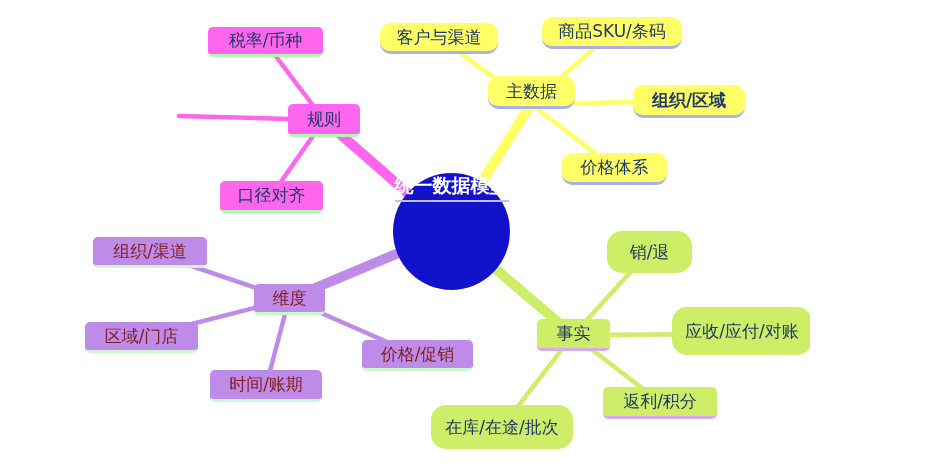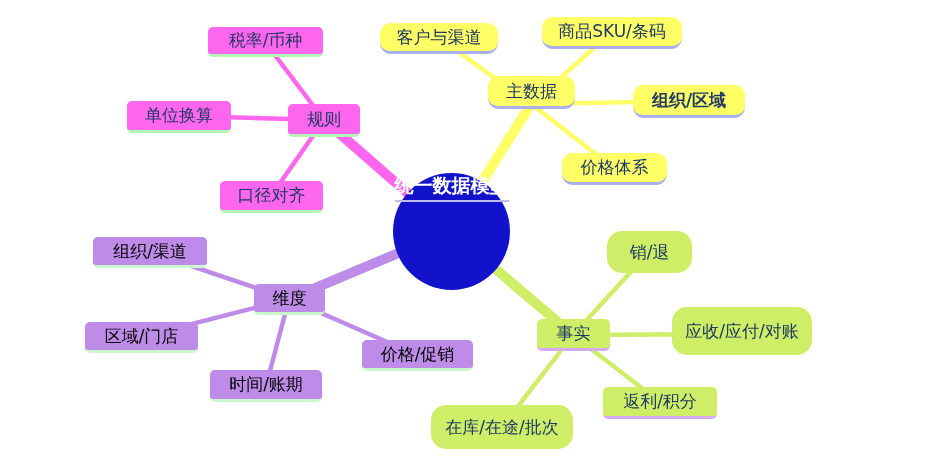--- a/index.html
+++ b/index.html
@@ -1,26 +1,26 @@
 <!DOCTYPE html>
 <html><head>
 <meta charset="utf-8">
 <style>
   html,body{margin:0;padding:0;background:#ffffff;}
   body{font-family:"DejaVu Sans","Liberation Sans",sans-serif;}
-  .canvas{position:relative;width:810px;height:467px;background:#ffffff;overflow:hidden;padding-left:38px;}
+  .canvas{position:relative;width:810px;height:467px;background:#ffffff;overflow:hidden;}
   svg.connectors{position:absolute;left:0;top:0;width:942px;height:467px;}
   .node{
     position:absolute;display:flex;align-items:center;justify-content:center;
     font-size:17px;color:#1f3864;border-radius:5px;box-sizing:border-box;
     white-space:nowrap;cursor:default;
   }
   .pink{background:#ff66ee;border-bottom:3px solid #b2f5b2;}
   .yellow{background:#ffff66;border-bottom:3px solid #aab0ee;border-radius:11px;}
-  .purple{background:#be8ce8;color:#000000;border-bottom:3px solid #ccf7cc;}
+  .purple{background:#be8ce8;color:#7f1d1d;border-bottom:3px solid #ccf7cc;}
   .green{background:#cdee66;border-bottom:3px solid #d6aaf0;}
   .green-round{background:#cdee66;border-radius:15px;}
   .root{
     position:absolute;left:393px;top:173px;width:117px;height:117px;
     border-radius:50%;background:#1212cb;display:flex;align-items:flex-start;justify-content:center;
   }
   .root span{
     color:#ffffff;font-size:19px;font-weight:bold;
     border-bottom:2px solid #bdbdf0;padding-bottom:1px;white-space:nowrap;
   }
@@ -51,21 +51,20 @@
     <line x1="289" y1="299" x2="266" y2="386" stroke="#be8ce8" stroke-width="4.5" stroke-linecap="round"></line>
     <line x1="289" y1="299" x2="417" y2="355" stroke="#be8ce8" stroke-width="4.5" stroke-linecap="round"></line>
 
     <line x1="573" y1="335" x2="649" y2="252" stroke="#cdee66" stroke-width="4.5" stroke-linecap="round"></line>
     <line x1="573" y1="335" x2="752" y2="334" stroke="#cdee66" stroke-width="4.5" stroke-linecap="round"></line>
     <line x1="573" y1="335" x2="660" y2="402" stroke="#cdee66" stroke-width="4.5" stroke-linecap="round"></line>
     <line x1="573" y1="335" x2="502" y2="427" stroke="#cdee66" stroke-width="4.5" stroke-linecap="round"></line>
   </svg>
 
   <div class="node pink" style="left:208px;top:27px;width:115px;height:30px;">税率/币种</div>
-  <div class="node pink" style="left:127px;top:101px;width:104px;height:32px;">单位换算</div>
   <div class="node pink" style="left:288px;top:104px;width:72px;height:33px;">规则</div>
   <div class="node pink" style="left:220px;top:181px;width:103px;height:32px;">口径对齐</div>
 
   <div class="node yellow" style="left:380px;top:23px;width:118px;height:31px;">客户与渠道</div>
   <div class="node yellow" style="left:542px;top:17px;width:140px;height:32px;">商品SKU/条码</div>
   <div class="node yellow" style="left:488px;top:76px;width:87px;height:33px;">主数据</div>
   <div class="node yellow" style="left:633px;top:85px;width:112px;height:33px;font-weight:bold;">组织/区域</div>
   <div class="node yellow" style="left:562px;top:153px;width:105px;height:32px;">价格体系</div>
 
   <div class="node purple" style="left:93px;top:237px;width:114px;height:31px;">组织/渠道</div>

